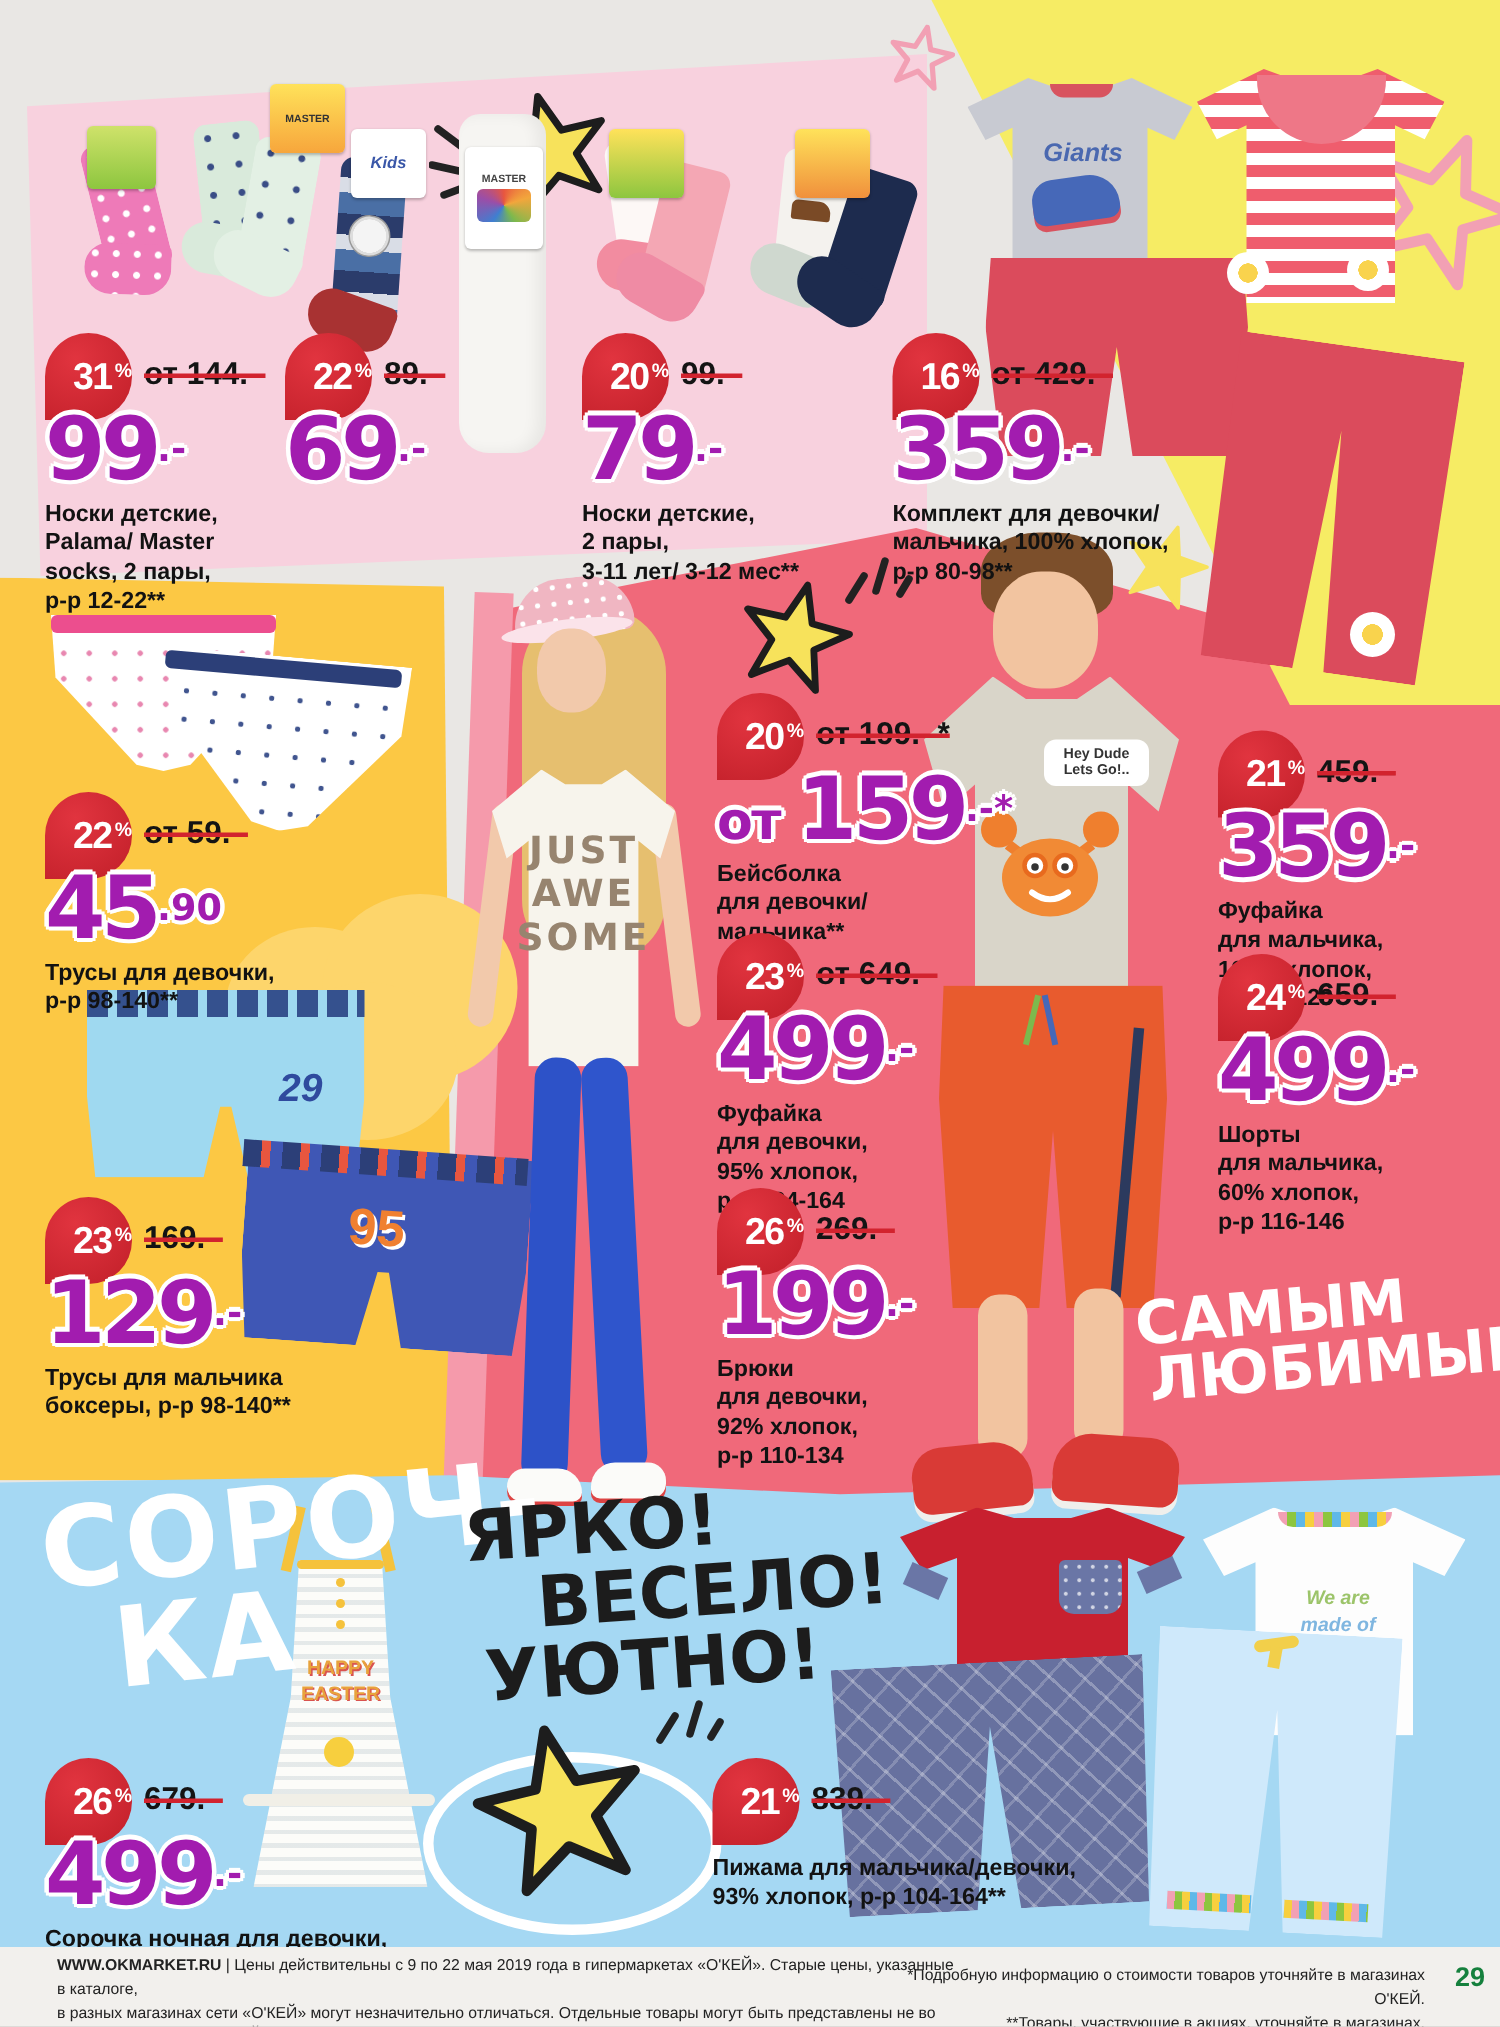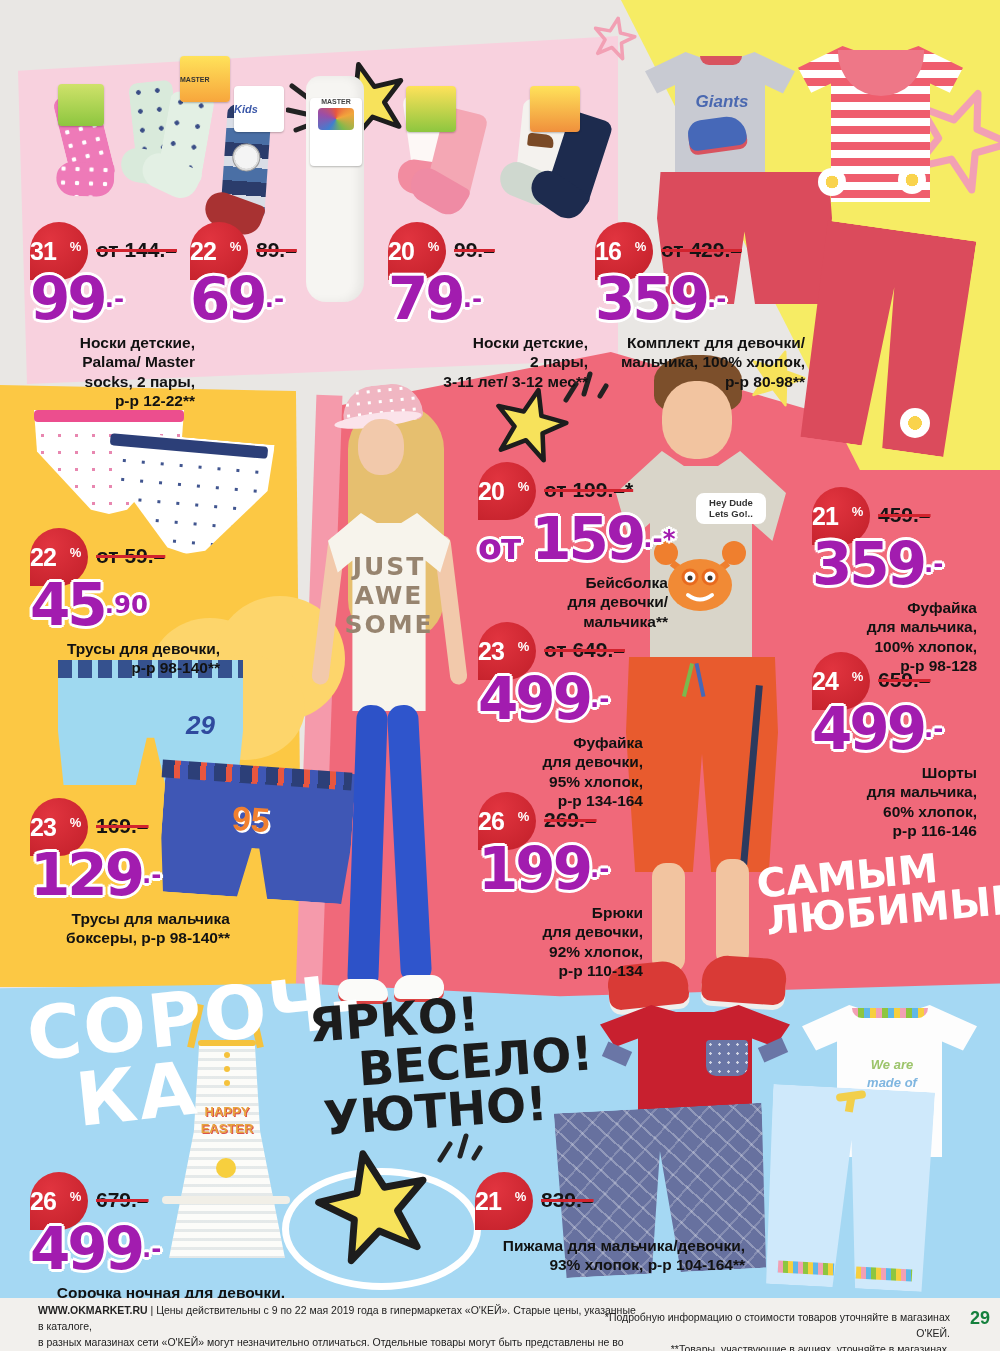--- a/index.html
+++ b/index.html
@@ -20,45 +20,45 @@
               clip-path:polygon(0 2%,30% 0.5%,56% 4.5%,100% 0.5%,100% 100%,0 100%);}
   .footer{left:0;top:1298px;width:1000px;height:53px;background:#f2f0ed;}
   .gold-cloud{background:#fdd56b;border-radius:50%;}
   .coral-strip{left:306px;top:395px;width:26px;height:598px;background:#f59aab;transform:rotate(2deg);}
   .white-cloud{border:7px solid #fff;border-radius:50%;background:transparent;}
   
   .pb{position:absolute;}
   .pb-top{display:flex;align-items:flex-start;}
   .badge{width:58px;height:58px;flex:0 0 58px;border-radius:50% 50% 50% 0;
          background:radial-gradient(circle at 35% 30%,#e1343f,#c11f29);
-         color:#fff;display:flex;align-items:center;justify-content:flex-start;font-weight:bold;gap:12px;}
+         color:#fff;display:flex;align-items:center;justify-content:flex-end;font-weight:bold;}
   .badge .d{font-size:25px;letter-spacing:-1px;}
   .badge .pct{font-size:13px;margin:-10px 0 0 2px;}
   .old{font-size:21px;font-weight:bold;color:#141414;margin:16px 0 0 8px;white-space:nowrap;
        text-decoration:line-through;text-decoration-color:#d2232e;text-decoration-thickness:3px;}
   .new{font-weight:800;color:#a21caf;font-size:58px;line-height:.95;letter-spacing:-3px;margin-top:-8px;
        font-family:"DejaVu Sans","Liberation Sans",sans-serif;white-space:nowrap;
        text-shadow:3px 0 0 #fff,-3px 0 0 #fff,0 3px 0 #fff,0 -3px 0 #fff,
                    2px 2px 0 #fff,-2px 2px 0 #fff,2px -2px 0 #fff,-2px -2px 0 #fff;}
   .new .pfx{font-size:.6em;letter-spacing:-1px;}
   .new .suf{font-size:.42em;position:relative;top:-.5em;letter-spacing:0;}
-  .desc{font-size:15.5px;font-weight:bold;color:#121212;line-height:1.24;margin-top:6px;white-space:pre-line;text-align:right;}
+  .desc{font-size:15.5px;font-weight:bold;color:#121212;line-height:1.24;margin-top:6px;white-space:pre-line;}
   .inline-old{text-decoration:line-through;text-decoration-color:#d2232e;text-decoration-thickness:2.5px;}
   .inline-new{color:#d2232e;}
   
   .tshirt{clip-path:polygon(27% 0,40% 5%,60% 5%,73% 0,100% 14%,92% 30%,80% 24%,80% 100%,20% 100%,20% 24%,8% 30%,0 14%);}
   .shorts{clip-path:polygon(2% 0,98% 0,100% 35%,94% 100%,56% 100%,50% 45%,44% 100%,6% 100%,0 35%);}
   .briefs{clip-path:polygon(0 0,100% 0,98% 40%,62% 96%,50% 100%,38% 96%,2% 40%);}
   .boxers{clip-path:polygon(0 8%,100% 8%,100% 60%,97% 100%,58% 100%,52% 65%,48% 65%,42% 100%,3% 100%,0 60%);}
   .pants{clip-path:polygon(0 0,100% 0,98% 100%,57% 100%,50% 26%,43% 100%,2% 100%);}
   .gown{clip-path:polygon(30% 0,70% 0,74% 42%,92% 100%,8% 100%,26% 42%);}
   .sock .s-leg{position:absolute;width:44px;height:86px;border-radius:9px 9px 4px 4px;}
   .sock .s-foot{position:absolute;top:68px;left:-16px;width:58px;height:34px;
                 border-radius:18px 6px 20px 20px;transform:rotate(16deg);}
-  .tag{position:absolute;border-radius:4px;display:flex;align-items:center;
+  .tag{position:absolute;border-radius:4px;display:flex;align-items:center;justify-content:center;
        font-size:7px;font-weight:bold;box-shadow:0 1px 2px rgba(0,0,0,.25);}
   .daisy{border-radius:50%;background:radial-gradient(circle,#f9d34d 0 32%,#fff 33%);}
   
   .script{color:#fff;font-weight:800;font-family:"DejaVu Sans","Liberation Sans",sans-serif;line-height:.95;}
   .black-head{color:#1c1c1c;font-weight:800;font-family:"DejaVu Sans","Liberation Sans",sans-serif;line-height:1.0;}
   
   .fineprint{font-size:10.5px;color:#222;line-height:1.5;}
   .fineprint b{font-weight:bold;}
   .pre{white-space:pre-line;}
 </style>
@@ -404,21 +404,21 @@
         </div>
       <div class="old">459.–</div>
     </div>
     <div class="new"><span>359</span><span class="suf">.-</span></div>
     <div class="desc">Фуфайка
 для мальчика,
 100% хлопок,
 р-р 98-128</div>
   </div>
 
-  <div class="pb" style="left:812px;top:652px;width:165px">
+  <div class="pb" style="left:812px;top:636px;width:165px">
     <div class="pb-top">
       <div class="badge">
           <span class="d">24</span>
           <span class="pct">%</span>
         </div>
       <div class="old">659.–</div>
     </div>
     <div class="new"><span>499</span><span class="suf">.-</span></div>
     <div class="desc">Шорты
 для мальчика,

